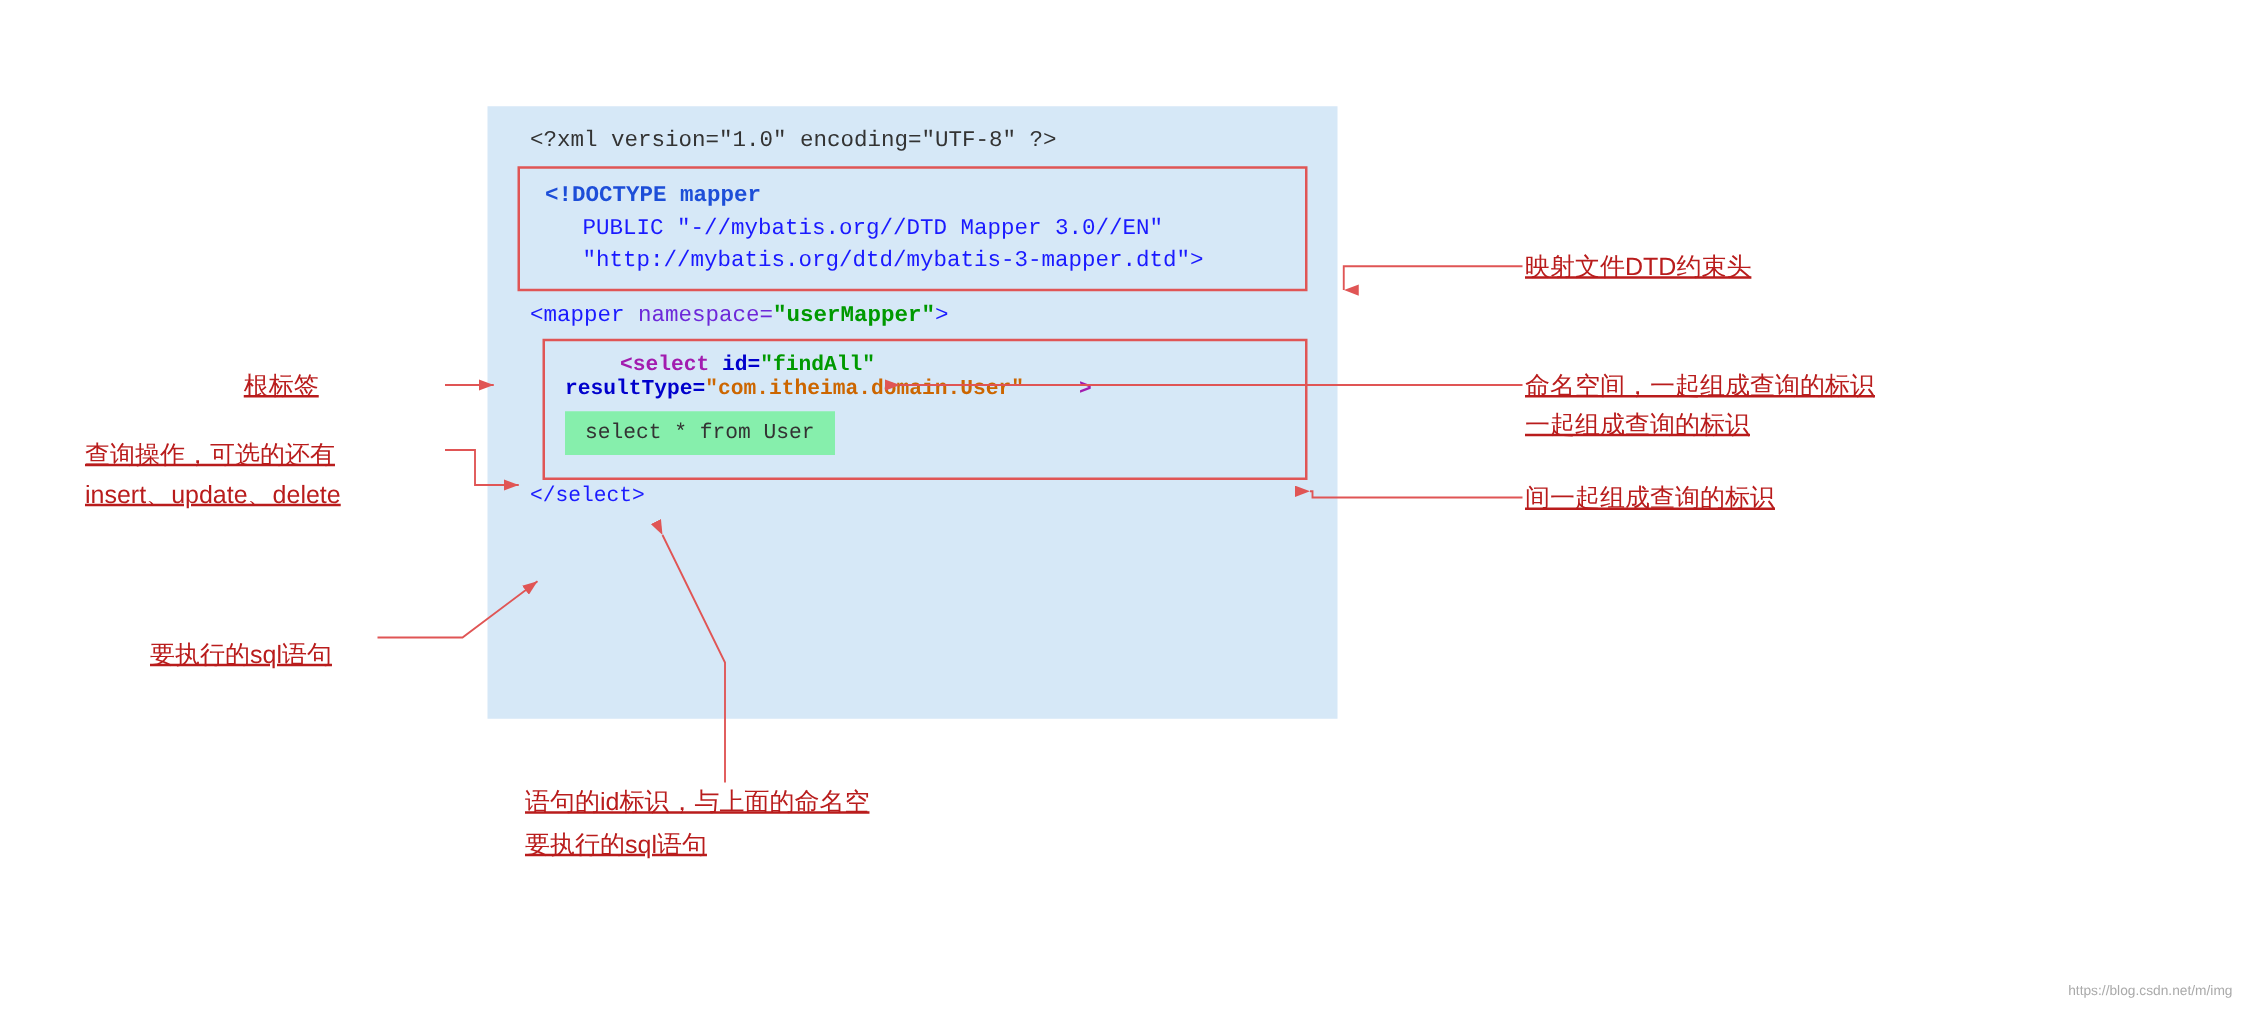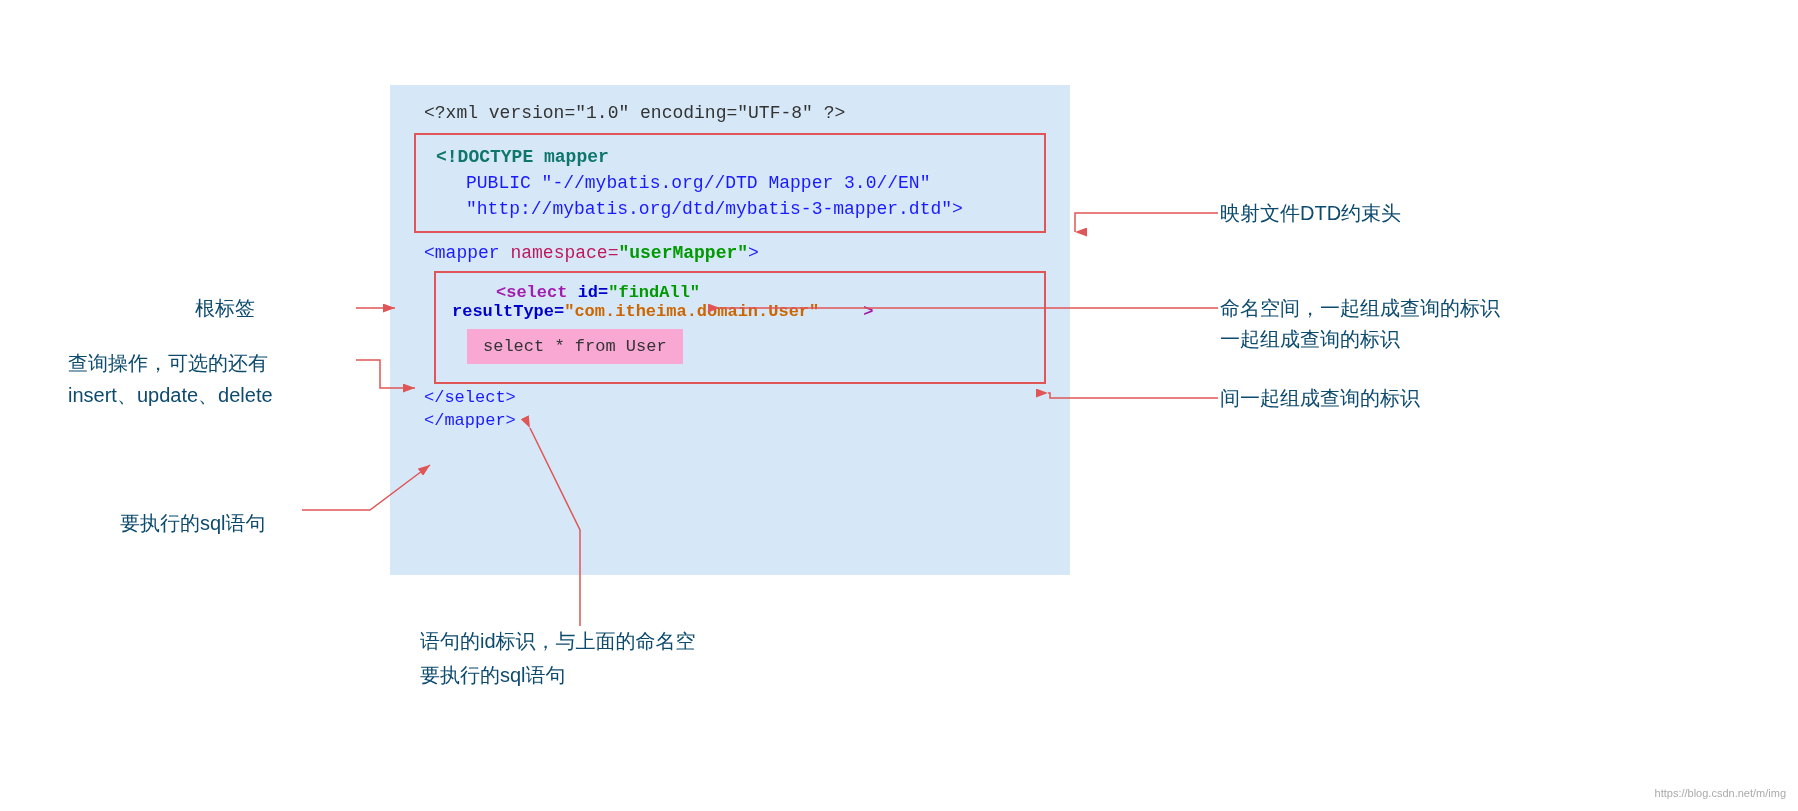--- a/index.html
+++ b/index.html
@@ -34,21 +34,21 @@
     .doctype-box {
       border: 2px solid #e05555;
       padding: 12px 20px;
       margin-bottom: 10px;
       background: #d6e8f7;
     }
 
     .doctype-line1 {
       font-size: 18px;
       font-weight: bold;
-      color: #0f766e;
+      color: #1d4ed8;
     }
 
     .doctype-line2 {
       font-size: 18px;
       color: #1a1aff;
       padding-left: 30px;
       margin-top: 6px;
     }
 
     .doctype-line3 {
@@ -60,21 +60,21 @@
 
     
     .mapper-line {
       font-size: 18px;
       color: #1a1aff;
       margin: 10px 0 8px 0;
       padding-left: 10px;
     }
 
     .mapper-line .tag { color: #1a1aff; }
-    .mapper-line .attr-name { color: #be185d; }
+    .mapper-line .attr-name { color: #6d28d9; }
     .mapper-line .attr-val { color: #009900; font-weight: bold; }
 
     
     .select-box {
       border: 2px solid #e05555;
       padding: 10px 16px;
       margin-left: 20px;
       background: #d6e8f7;
       margin-bottom: 4px;
     }
@@ -84,23 +84,23 @@
       font-weight: bold;
     }
 
     .select-tag-line .tag { color: #a21caf; margin-left: 44px; }
     .select-tag-line .attr-name { color: #0000cc; }
     .select-tag-line .attr-val-id { color: #009900; font-weight: bold; }
     .select-tag-line .attr-val-type { color: #cc6600; font-weight: bold; }
 
     
     .sql-box {
-      background: #f9a8d4;
+      background: #86efac;
       padding: 8px 16px;
-      margin: 8px 15px;
+      margin: 8px 0;
       display: inline-block;
       font-size: 17px;
       color: #333;
     }
 
     .close-select {
       font-size: 17px;
       color: #1a1aff;
       padding-left: 10px;
       margin: 4px 0;
@@ -109,24 +109,25 @@
     .close-mapper {
       font-size: 17px;
       color: #1a1aff;
       padding-left: 10px;
       margin: 4px 0;
     }
 
     
     .annotation {
       position: absolute;
-      color: #0c4a6e;
+      color: #b91c1c;
       font-family: 'Microsoft YaHei', SimHei, Arial, sans-serif;
       font-size: 20px;
       font-weight: normal;
+      text-decoration: underline;
     }
 
     
     .arrows-svg {
       position: absolute;
       top: 0;
       left: 0;
       width: 1798px;
       height: 811px;
       pointer-events: none;
@@ -160,21 +161,20 @@
   <div class="select-box">
     <div class="select-tag-line">
       <span class="tag">&lt;select </span><span class="attr-name">id=</span><span class="attr-val-id">"findAll"</span><span class="tag"> </span><span class="attr-name">resultType=</span><span class="attr-val-type">"com.itheima.domain.User"</span><span class="tag">&gt;</span>
     </div>
     <div class="sql-box">
       <span>select * from User</span>
     </div>
   </div>
 
   <div class="close-select">&lt;/select&gt;</div>
-  <div class="close-mapper">&lt;/mapper&gt;</div>
 </div>
 
 <div class="annotation" style="left: 195px; top: 295px;">根标签</div>
 <div class="annotation" style="left: 68px; top: 350px;">查询操作，可选的还有</div>
 <div class="annotation" style="left: 68px; top: 382px;">insert、update、delete</div>
 <div class="annotation" style="left: 120px; top: 510px;">要执行的sql语句</div>
 <div class="annotation" style="left: 1220px; top: 200px;">映射文件DTD约束头</div>
 <div class="annotation" style="left: 1220px; top: 295px;">命名空间，一起组成查询的标识</div>
 <div class="annotation" style="left: 1220px; top: 326px;">一起组成查询的标识</div>
 <div class="annotation" style="left: 1220px; top: 385px;">间一起组成查询的标识</div>

